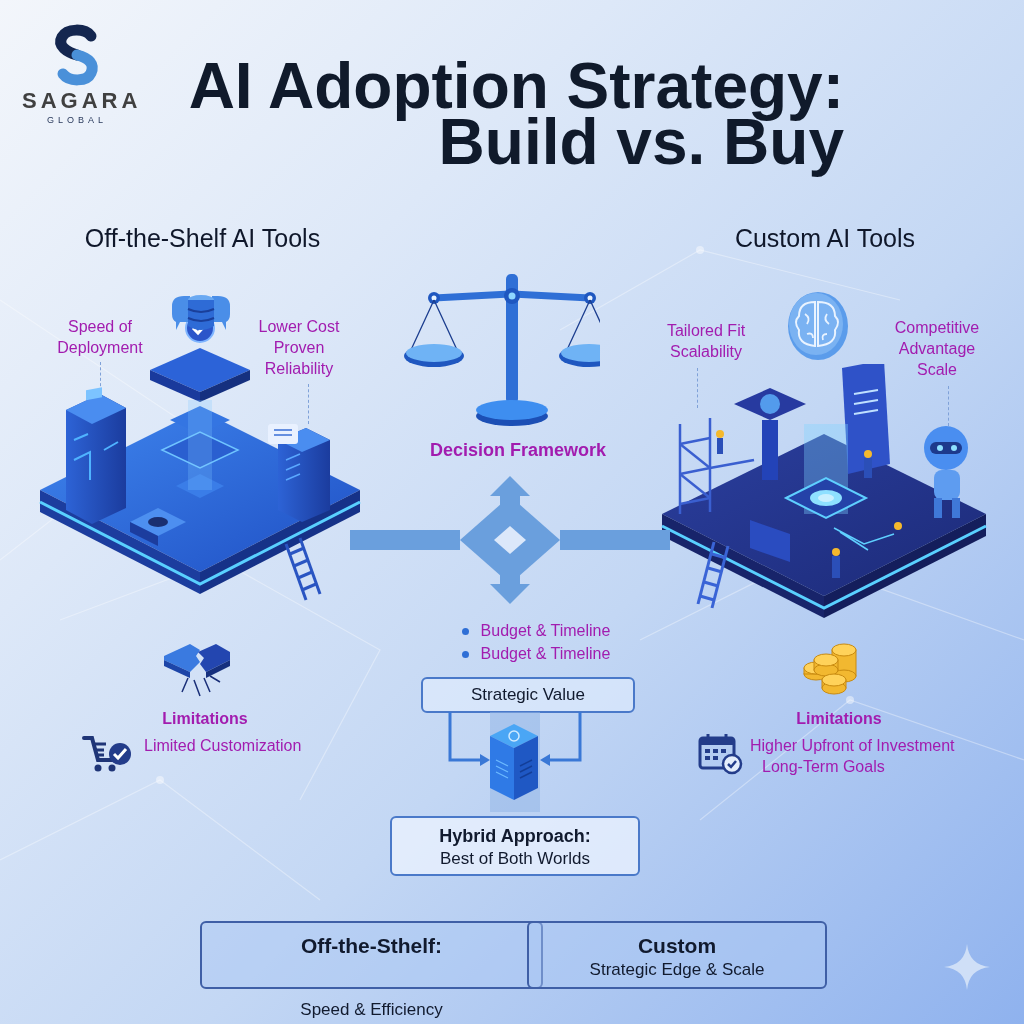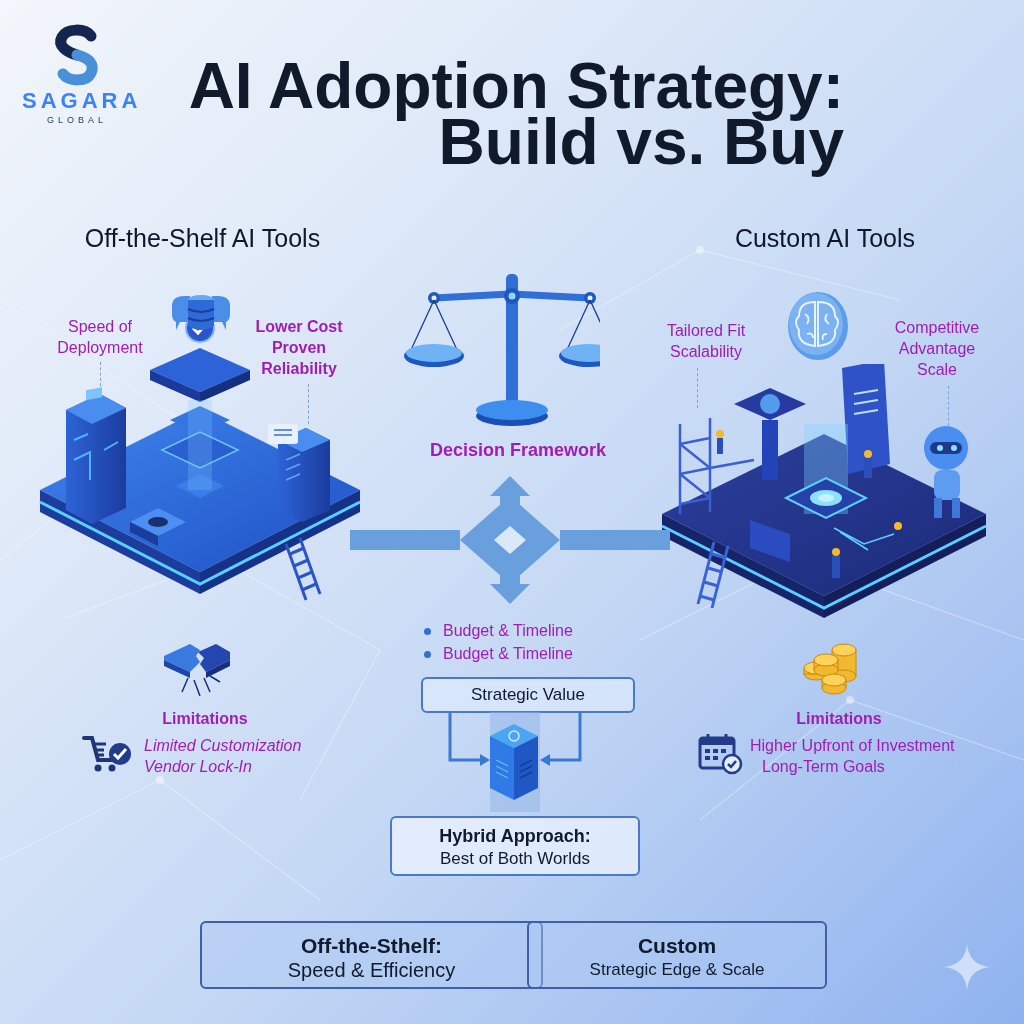--- a/index.html
+++ b/index.html
@@ -9,21 +9,21 @@
     font-family: "Liberation Sans", "DejaVu Sans", sans-serif;
     color: #111a2e;
     background: linear-gradient(135deg, #f3f6fb 0%, #dde8f8 30%, #c3d7f4 60%, #8fb2ee 100%);
   }
   .abs { position: absolute; }
   .net { position:absolute; left:0; top:0; width:1024px; height:1024px; }
 
   
   .logo { left: 22px; top: 22px; width: 110px; text-align: center; }
   .logo svg { display:block; margin: 0 auto; }
-  .logo-name { font-size: 22px; font-weight: 700; letter-spacing: 4px; color: #3b82f6; margin-top: 2px; }
+  .logo-name { font-size: 22px; font-weight: 700; letter-spacing: 4px; color: #404040; margin-top: 2px; }
   .logo-sub { font-size: 9px; letter-spacing: 4px; color: #2a3a5c; margin-top: 1px; }
 
   
   .title { left: 180px; top: 58px; width: 664px; text-align: right; font-size: 64px; font-weight: 700; line-height: 56px; color: #101a2b; }
 
   .section-title { font-size: 25px; font-weight: 400; color: #0f172a; text-align: center; }
   .label { font-size: 16px; line-height: 21px; color: #a21caf; text-align: center; }
   .bold { font-weight: 700; }
 
   .dash { position:absolute; width:0; border-left: 1.5px dashed #7fa1d8; }
@@ -76,21 +76,21 @@
 </div>
 
 <div class="abs section-title" style="left:40px; top:224px; width:325px;">Off-the-Shelf AI Tools</div>
 <div class="abs section-title" style="left:680px; top:224px; width:290px;">Custom AI Tools</div>
 
 <div class="abs label" style="left:30px; top:316px; width:140px;">
   <div>Speed of</div>
   <div>Deployment</div>
 </div>
 <div class="dash" style="left:100px; top:362px; height:40px;"></div>
-<div class="abs label" style="left:236px; top:316px; width:126px;font-weight:bold;">
+<div class="abs label" style="left:236px; top:316px; width:126px;">
   <div>Lower Cost</div>
   <div>Proven</div>
   <div>Reliability</div>
 </div>
 <div class="dash" style="left:308px; top:384px; height:40px;"></div>
 
 <svg class="abs" style="left:30px; top:290px;" width="340" height="320" viewBox="0 0 340 320">
   <defs>
     <linearGradient id="lp" x1="0" y1="0" x2="1" y2="1">
         <stop offset="0" stop-color="#3f86ee"></stop>
@@ -261,21 +261,21 @@
   <g fill="#6a9fdd">
     <rect x="0" y="54" width="110" height="20"></rect>
     <rect x="210" y="54" width="110" height="20"></rect>
     <path d="M160 20 L210 64 L160 108 L110 64 Z"></path>
     <path d="M160 0 L180 20 L170 20 L170 30 L150 30 L150 20 L140 20 Z"></path>
     <path d="M160 128 L180 108 L170 108 L170 98 L150 98 L150 108 L140 108 Z"></path>
   </g>
   <path d="M160 50 L176 64 L160 78 L144 64 Z" fill="#dbe8fa"></path>
 </svg>
 
-<div class="abs label" style="left:424px; top:620px; width:200px; text-align:left;">
+<div class="abs label" style="left:436px; top:620px; width:200px; text-align:center;">
   <div><span class="bullet-dot"></span><span>Budget &amp; Timeline</span></div>
   <div style="margin-top:2px;"><span class="bullet-dot"></span><span>Budget &amp; Timeline</span></div>
 </div>
 
 <div class="box" style="left:406px; top:677px; width:214px; height:36px; line-height:32px; font-size:17px;margin-left:15px;">
   <span>Strategic Value</span>
 </div>
 
 <svg class="abs" style="left:440px; top:712px;" width="150" height="100" viewBox="0 0 150 100">
   <rect x="50" y="0" width="50" height="100" fill="#8fb3e6" opacity="0.5"></rect>
@@ -307,23 +307,22 @@
 </svg>
 <div class="abs label bold" style="left:130px; top:708px; width:150px;">Limitations</div>
 <svg class="abs" style="left:82px; top:734px;" width="52" height="40" viewBox="0 0 52 40">
   <path d="M2 4 L10 4 L16 26 L34 26" stroke="#1f3577" stroke-width="4" fill="none" stroke-linecap="round"></path>
   <path d="M12 10 L24 10 M14 16 L22 16 M15 21 L22 21" stroke="#1f3577" stroke-width="3"></path>
   <circle cx="16" cy="34" r="3.5" fill="#1f3577"></circle>
     <circle cx="30" cy="34" r="3.5" fill="#1f3577"></circle>
   <circle cx="38" cy="20" r="11" fill="#233c8a"></circle>
   <path d="M32 20 L36 24 L44 15" stroke="#fff" stroke-width="3" fill="none"></path>
 </svg>
-<div class="abs label" style="left:144px; top:735px; width:200px; text-align:left;font-style:italic;">
+<div class="abs label" style="left:144px; top:735px; width:200px; text-align:left;">
   <div>Limited Customization</div>
-  <div>Vendor Lock-In</div>
 </div>
 
 <svg class="abs" style="left:802px; top:640px;" width="60" height="56" viewBox="0 0 60 56">
   <g fill="#f2b830" stroke="#c88a10" stroke-width="1">
     <ellipse cx="14" cy="34" rx="12" ry="6"></ellipse>
       <rect x="2" y="28" width="24" height="6"></rect>
     <ellipse cx="14" cy="28" rx="12" ry="6" fill="#ffd25a"></ellipse>
     <rect x="30" y="10" width="24" height="26"></rect>
       <ellipse cx="42" cy="36" rx="12" ry="6"></ellipse>
     <ellipse cx="42" cy="10" rx="12" ry="6" fill="#ffd25a"></ellipse>
@@ -351,21 +350,21 @@
   <circle cx="34" cy="32" r="9" fill="#e4edfb" stroke="#233c8a" stroke-width="2.5"></circle>
   <path d="M30 32 L33 35 L38 29" stroke="#233c8a" stroke-width="2.5" fill="none"></path>
 </svg>
 <div class="abs label" style="left:750px; top:735px; width:240px; text-align:left;">
   <div>Higher Upfront of Investment</div>
   <div style="padding-left:12px;">Long-Term Goals</div>
 </div>
 
 <div class="bottom-box" style="left:200px; top:921px; width:343px; height:68px; padding-top:10px;">
   <div class="bold" style="font-size:21px; line-height:26px;">Off-the-Sthelf:</div>
-  <div style="font-size:20px; line-height:22px;">Speed &amp; Efficiency</div>
+  <div style="font-size:17px; line-height:22px;margin-top:40px;">Speed &amp; Efficiency</div>
 </div>
 <div class="bottom-box" style="left:527px; top:921px; width:300px; height:68px; padding-top:10px;">
   <div class="bold" style="font-size:21px; line-height:26px;">Custom</div>
   <div style="font-size:17px; line-height:22px;">Strategic Edge &amp; Scale</div>
 </div>
 
 <svg class="abs" style="left:942px; top:942px;" width="50" height="50" viewBox="0 0 50 50">
   <path d="M25 2 Q27 23 48 25 Q27 27 25 48 Q23 27 2 25 Q23 23 25 2 Z" fill="#cfdff7"></path>
 </svg>
 

